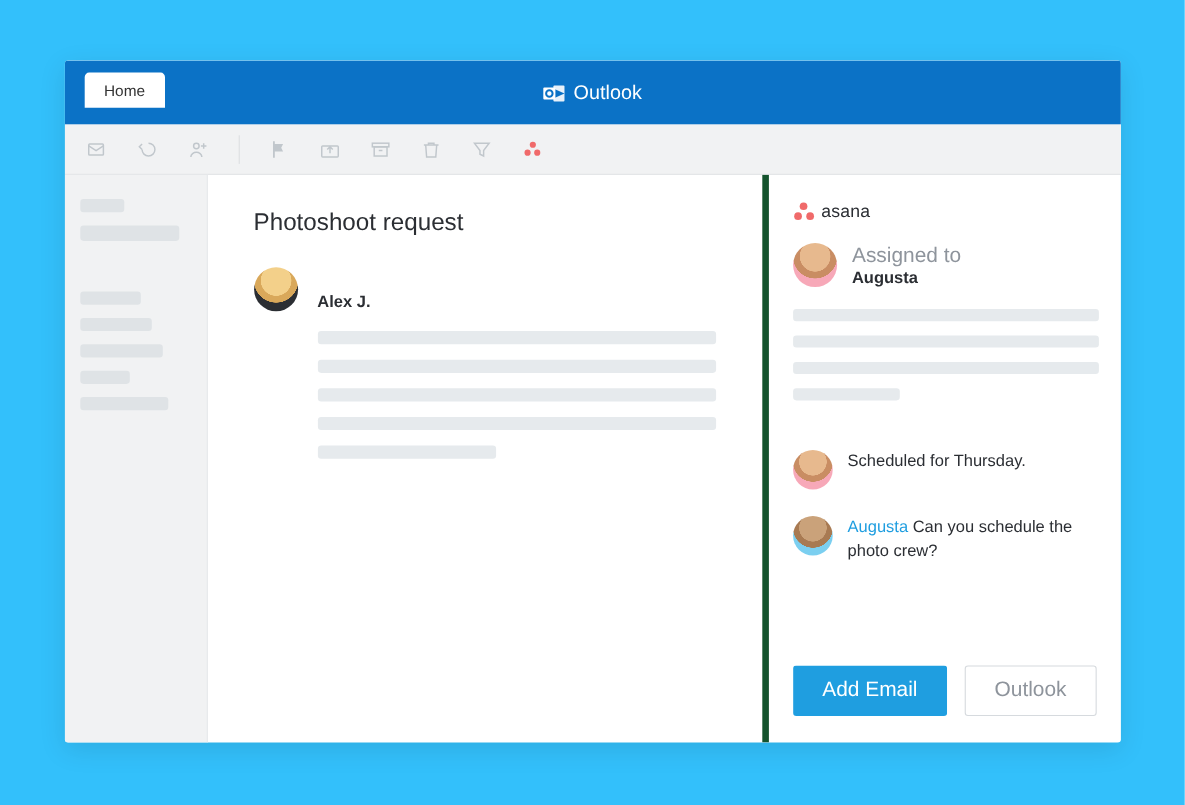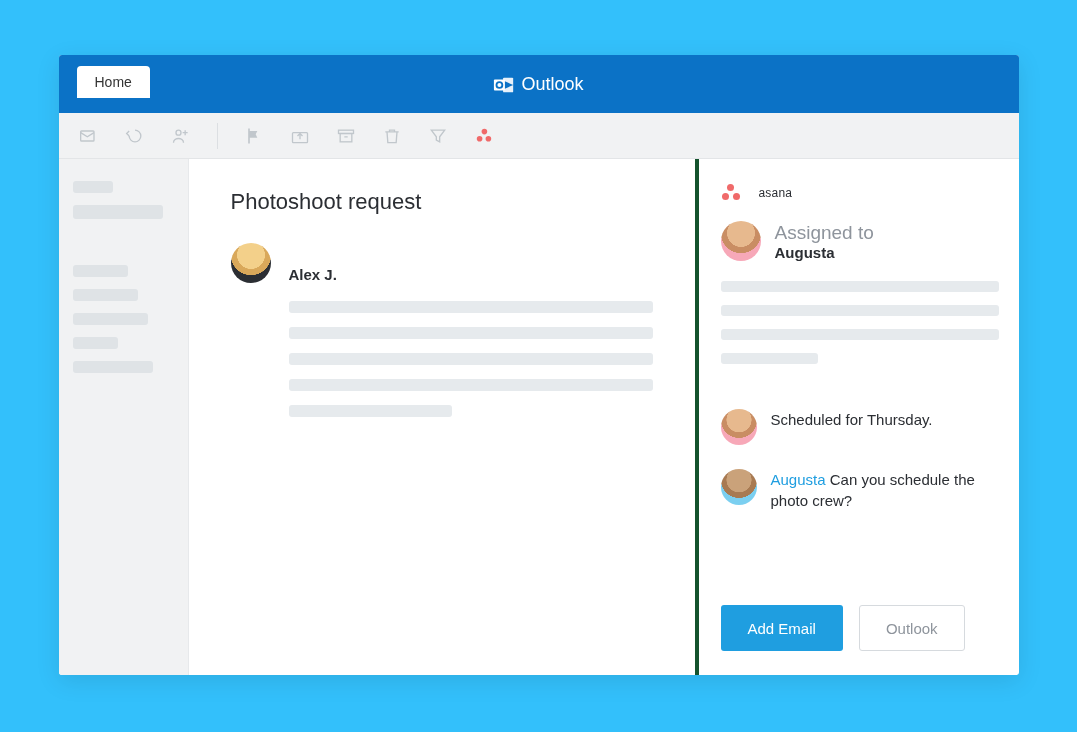--- a/index.html
+++ b/index.html
@@ -77,21 +77,21 @@
     background: #f1f2f3;
     border-right: 1px solid #e7e9eb;
     padding: 22px 14px;
   }
   .ph { background:#dfe3e6; border-radius:3px; }
   .sidebar .ph { height:12px; margin-bottom:12px; }
 
   .main {
     flex: 1;
     padding: 30px 42px 30px 42px;
-    border-right: 4px solid #14532d;
+    border-right: 6px solid #14532d;
   }
   .subject {
     font-size: 22px;
     color: #2b2e33;
     font-weight: 500;
     margin-bottom: 28px;
   }
   .sender-row { display:flex; align-items:flex-end; gap:18px; margin-bottom:18px;}
   .avatar {
     width:40px; height:40px; border-radius:50%; display:flex; align-items:center; justify-content:center;
@@ -102,41 +102,41 @@
   .body-placeholders { padding-left:58px; }
   .body-placeholders .ph { height:12px; margin-bottom:14px; background:#e6eaed; }
 
   
   .panel {
     width: 320px;
     padding: 24px 20px 24px 22px;
     display:flex;
     flex-direction:column;
   }
-  .asana-brand { display:flex; align-items:center; gap:18px; font-size:12px; color:#2b2e33; margin-bottom:18px; font-weight:500; letter-spacing:0.2px;}
+  .asana-brand { display:flex; align-items:center; gap:6px; font-size:16px; color:#2b2e33; margin-bottom:18px; font-weight:500; letter-spacing:0.2px;}
   .asana-dots { width:20px; height:20px; position:relative; }
   .asana-dots span { position:absolute; width:7px; height:7px; background:#f06a6a; border-radius:50%; }
   .asana-dots span:nth-child(1){ top:1px; left:6.5px; }
   .asana-dots span:nth-child(2){ top:10px; left:1px; }
   .asana-dots span:nth-child(3){ top:10px; left:12px; }
 
   .assigned-row { display:flex; gap:14px; align-items:center; margin-bottom:20px;}
   .assigned-text .label { color:#8e949c; font-size:19px; }
   .assigned-text .value { color:#2b2e33; font-weight:700; font-size:15px; }
 
   .panel-ph .ph { height:11px; margin-bottom:13px; background:#e6eaed; }
 
   .comments { margin-top:32px; display:flex; flex-direction:column; gap:24px; }
   .comment { display:flex; gap:14px; }
   .comment-text { font-size:15px; color:#2b2e33; line-height:1.4; }
   .comment-text .mention { color:#1f9ee0; }
 
   .actions { margin-top:auto; display:flex; gap:16px; padding-top:24px;}
   .btn {
-    height:46px; padding:0 26px; font-size:15px; border-radius:3px; border:1px solid transparent;
+    height:46px; padding:0 26px; font-size:19px; border-radius:3px; border:1px solid transparent;
     display:flex; align-items:center; justify-content:center; cursor:pointer;
   }
   .btn-primary { background:#1f9ee0; color:#fff; }
   .btn-secondary { background:#fff; color:#8e949c; border-color:#d6dade; }
 
   
   .av-alex   { background: radial-gradient(circle at 50% 30%, #f3d08a 0 40%, #d9a85a 41% 58%, #2b2e33 59% 100%); }
   .av-aug    { background: radial-gradient(circle at 50% 30%, #e7b98e 0 40%, #c98d63 41% 58%, #f7a8b8 59% 100%); }
   .av-other  { background: radial-gradient(circle at 50% 30%, #caa27a 0 40%, #a87a52 41% 58%, #7bcff0 59% 100%); }
 </style>

